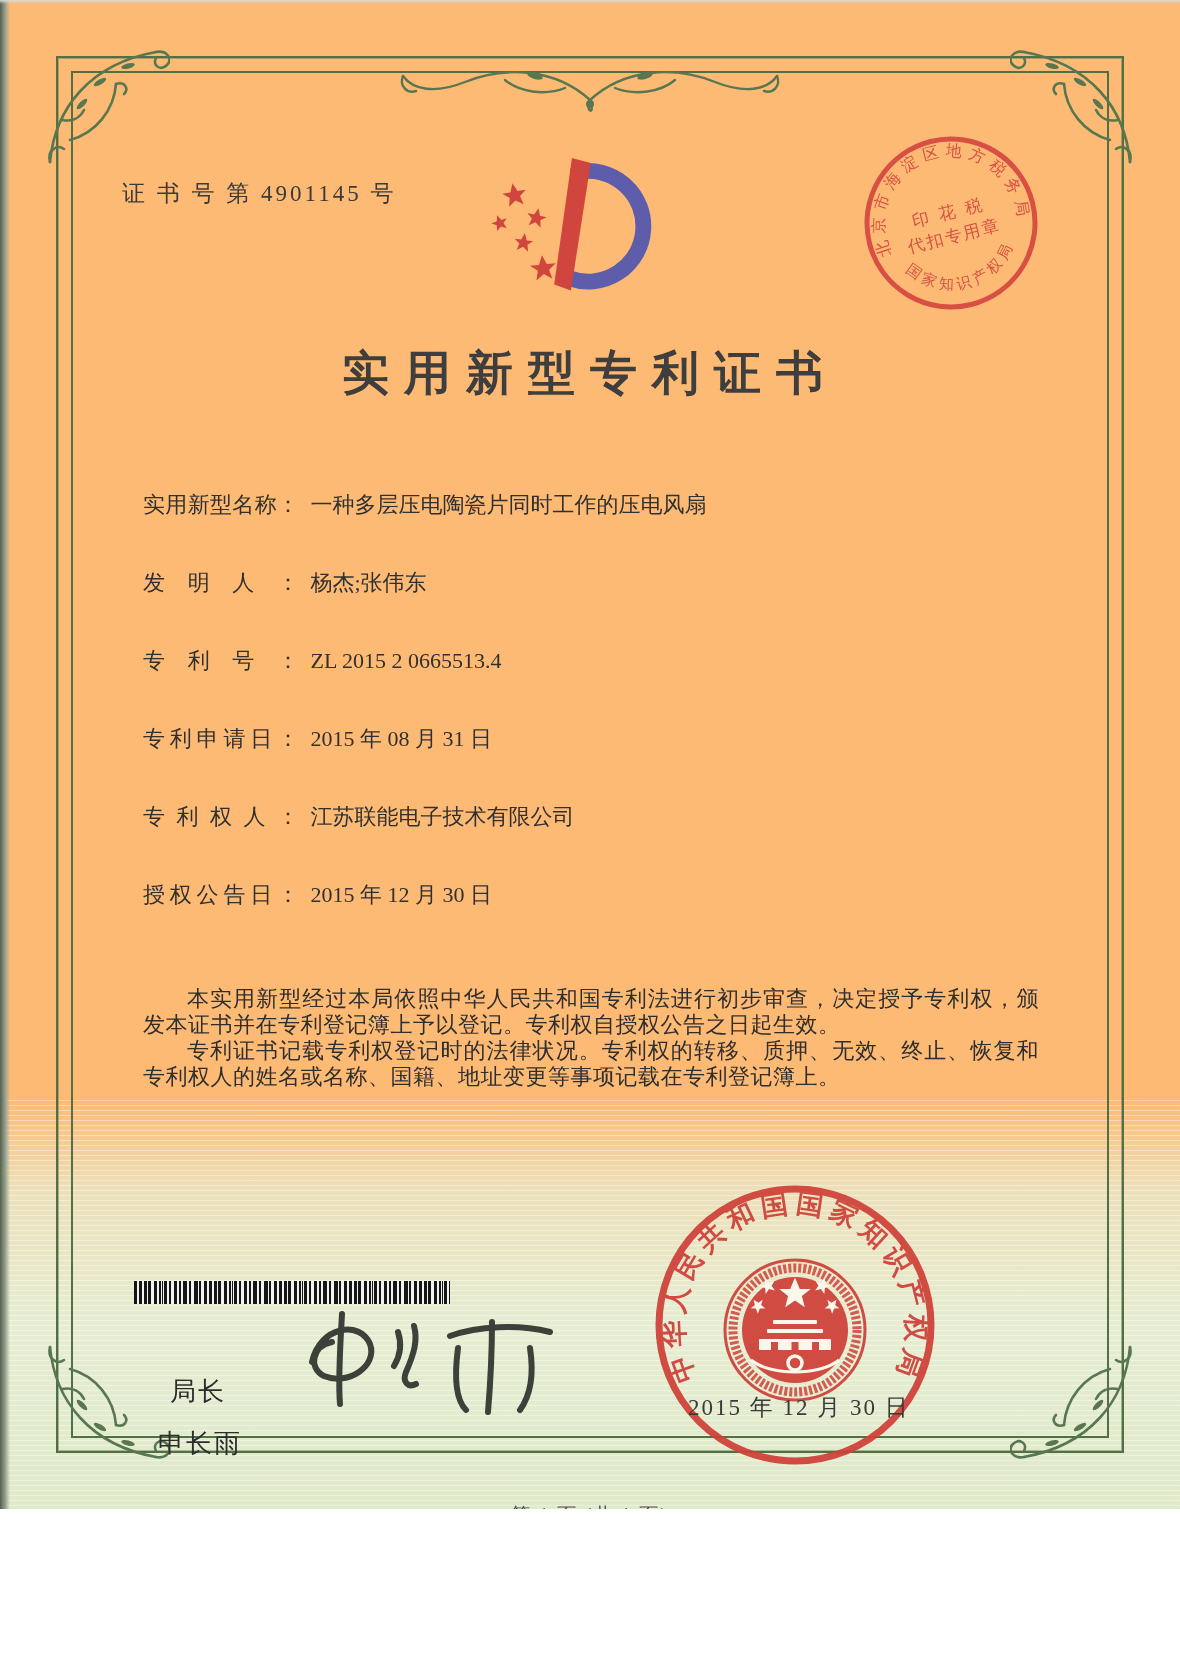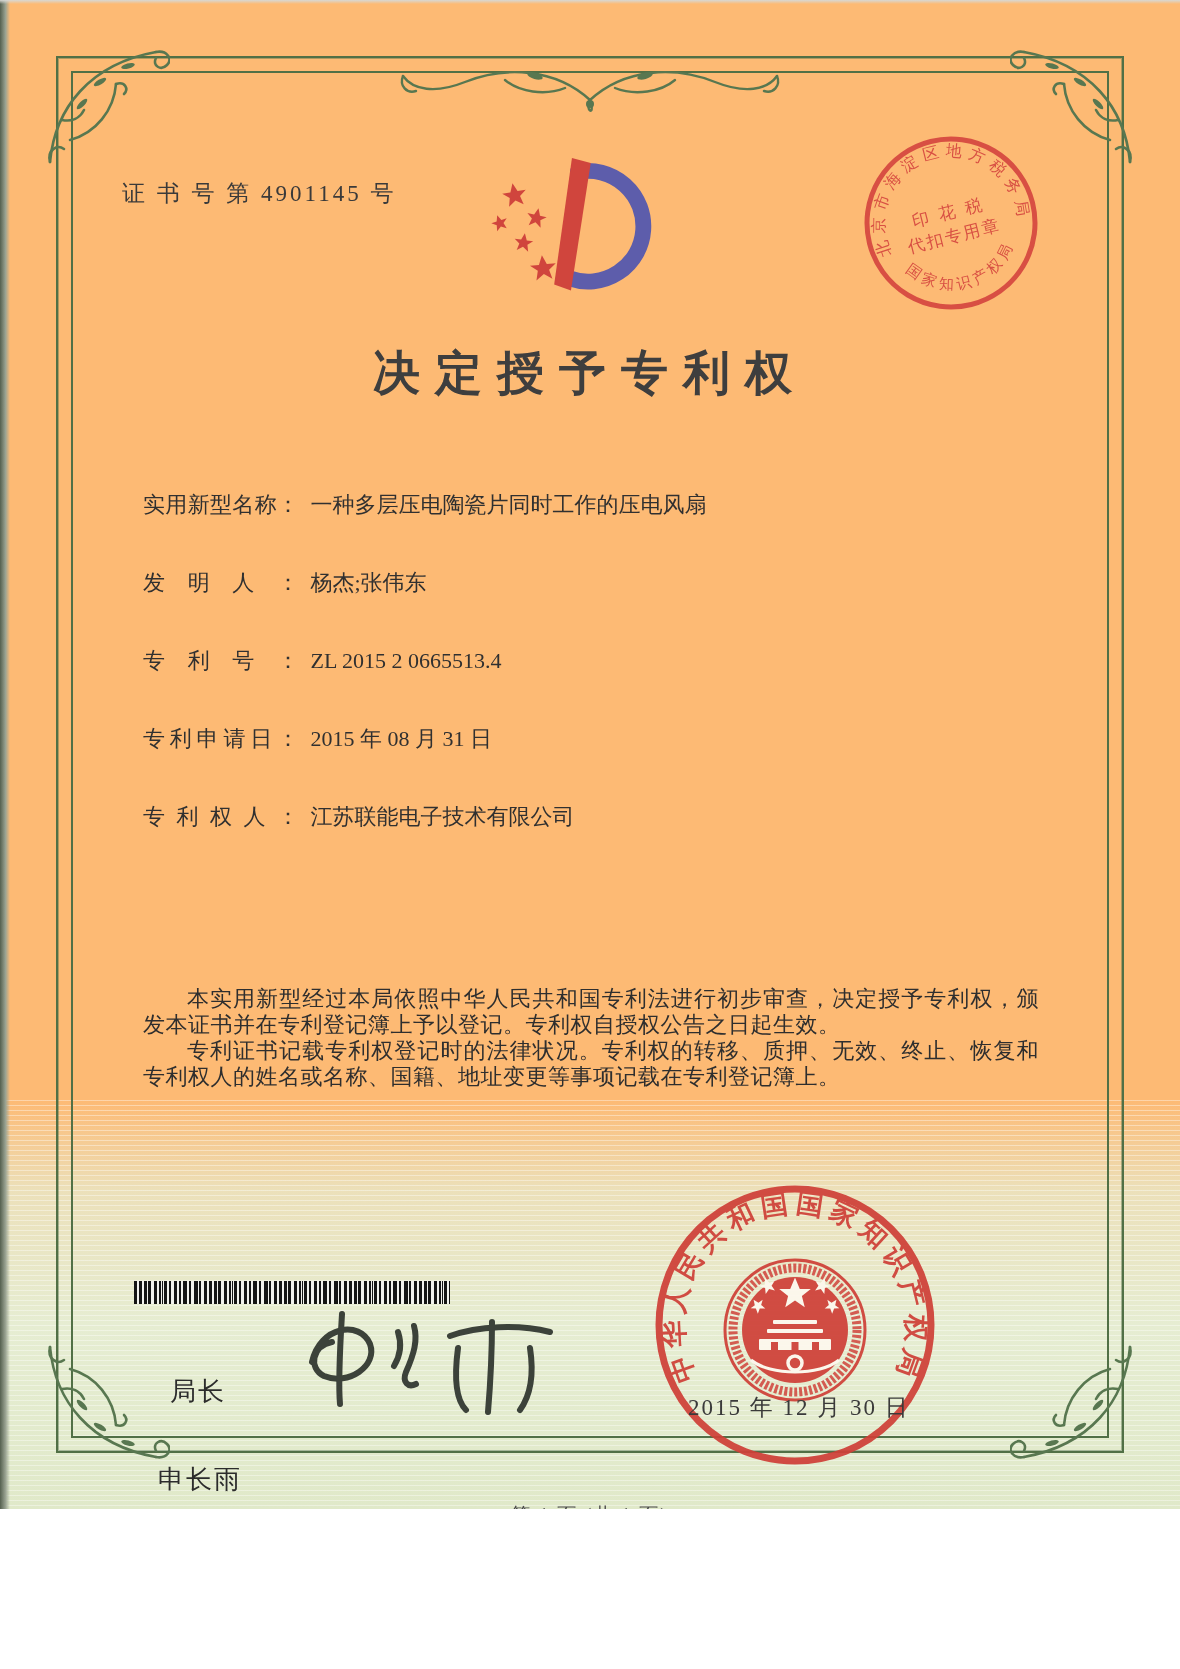--- a/index.html
+++ b/index.html
@@ -51,21 +51,21 @@
   .barcode{position:absolute;left:134px;top:1281px;width:316px;height:23px;z-index:3;
     background:
       repeating-linear-gradient(90deg,#151515 0 2px,rgba(0,0,0,0) 2px 5px),
       repeating-linear-gradient(90deg,#151515 0 3px,rgba(0,0,0,0) 3px 10px),
       repeating-linear-gradient(90deg,#151515 0 1px,rgba(0,0,0,0) 1px 7px),
       #f2f2ee;}
 
   .director-title{position:absolute;left:158px;top:1374px;font-size:26px;color:#2c2c2c;z-index:3;
     font-family:"Liberation Sans","DejaVu Sans",sans-serif;letter-spacing:2px;margin-left:12px;}
   .director-name{position:absolute;left:158px;top:1426px;font-size:26px;color:#2c2c2c;z-index:3;
-    font-family:"Liberation Sans","DejaVu Sans",sans-serif;letter-spacing:2px;margin-top:36px;}
+    font-family:"Liberation Sans","DejaVu Sans",sans-serif;letter-spacing:2px;}
   .signature{position:absolute;left:282px;top:1292px;z-index:3;}
 
   .issue-seal{position:absolute;left:650px;top:1180px;z-index:2;opacity:.93;}
   .seal-date{position:absolute;left:688px;top:1392px;font-size:23px;letter-spacing:2px;color:#3a3a3a;z-index:4;}
 
   .tax-stamp{position:absolute;left:856px;top:128px;z-index:3;transform:rotate(-14deg);opacity:.92;}
 
   .footer{position:absolute;left:0;right:0;top:1502px;text-align:center;font-size:19px;
     letter-spacing:2px;color:#4a4a4a;z-index:3;}
 </style>
@@ -183,21 +183,21 @@
     <text font-size="16" letter-spacing="6" fill="#d5473f" font-family="Liberation Serif, DejaVu Serif, serif">
       <textPath href="#taxTop" startOffset="50%" text-anchor="middle">北京市海淀区地方税务局</textPath>
     </text>
     <text font-size="15" letter-spacing="4" fill="#d5473f" font-family="Liberation Serif, DejaVu Serif, serif">
       <textPath href="#taxBottom" startOffset="50%" text-anchor="middle">国家知识产权局</textPath>
     </text>
     <text x="95" y="90" font-size="17" letter-spacing="3" fill="#d5473f" text-anchor="middle">印 花 税</text>
     <text x="95" y="114" font-size="17" letter-spacing="2" fill="#d5473f" text-anchor="middle">代扣专用章</text>
   </svg>
 
-  <div class="title">决定授予专利权</div>
+  <div class="title">实用新型专利证书</div>
 
   <div class="fields">
     <div class="field-row">
       <span class="field-label">实用新型名称：</span>
       <span class="field-value">一种多层压电陶瓷片同时工作的压电风扇</span>
     </div>
     <div class="field-row">
       <span class="field-label">发明人：</span>
       <span class="field-value">杨杰;张伟东</span>
     </div>
@@ -205,20 +205,24 @@
       <span class="field-label">专利号：</span>
       <span class="field-value">ZL 2015 2 0665513.4</span>
     </div>
     <div class="field-row">
       <span class="field-label">专利申请日：</span>
       <span class="field-value">2015 年 08 月 31 日</span>
     </div>
     <div class="field-row">
       <span class="field-label">专利权人：</span>
       <span class="field-value">江苏联能电子技术有限公司</span>
+    </div>
+    <div class="field-row">
+      <span class="field-label">授权公告日：</span>
+      <span class="field-value">2015 年 12 月 30 日</span>
     </div>
   </div>
 
   <div class="paragraphs">
     <p>本实用新型经过本局依照中华人民共和国专利法进行初步审查，决定授予专利权，颁发本证书并在专利登记簿上予以登记。专利权自授权公告之日起生效。</p>
     <p>专利证书记载专利权登记时的法律状况。专利权的转移、质押、无效、终止、恢复和专利权人的姓名或名称、国籍、地址变更等事项记载在专利登记簿上。</p>
   </div>
 
   <div class="barcode"></div>
 

